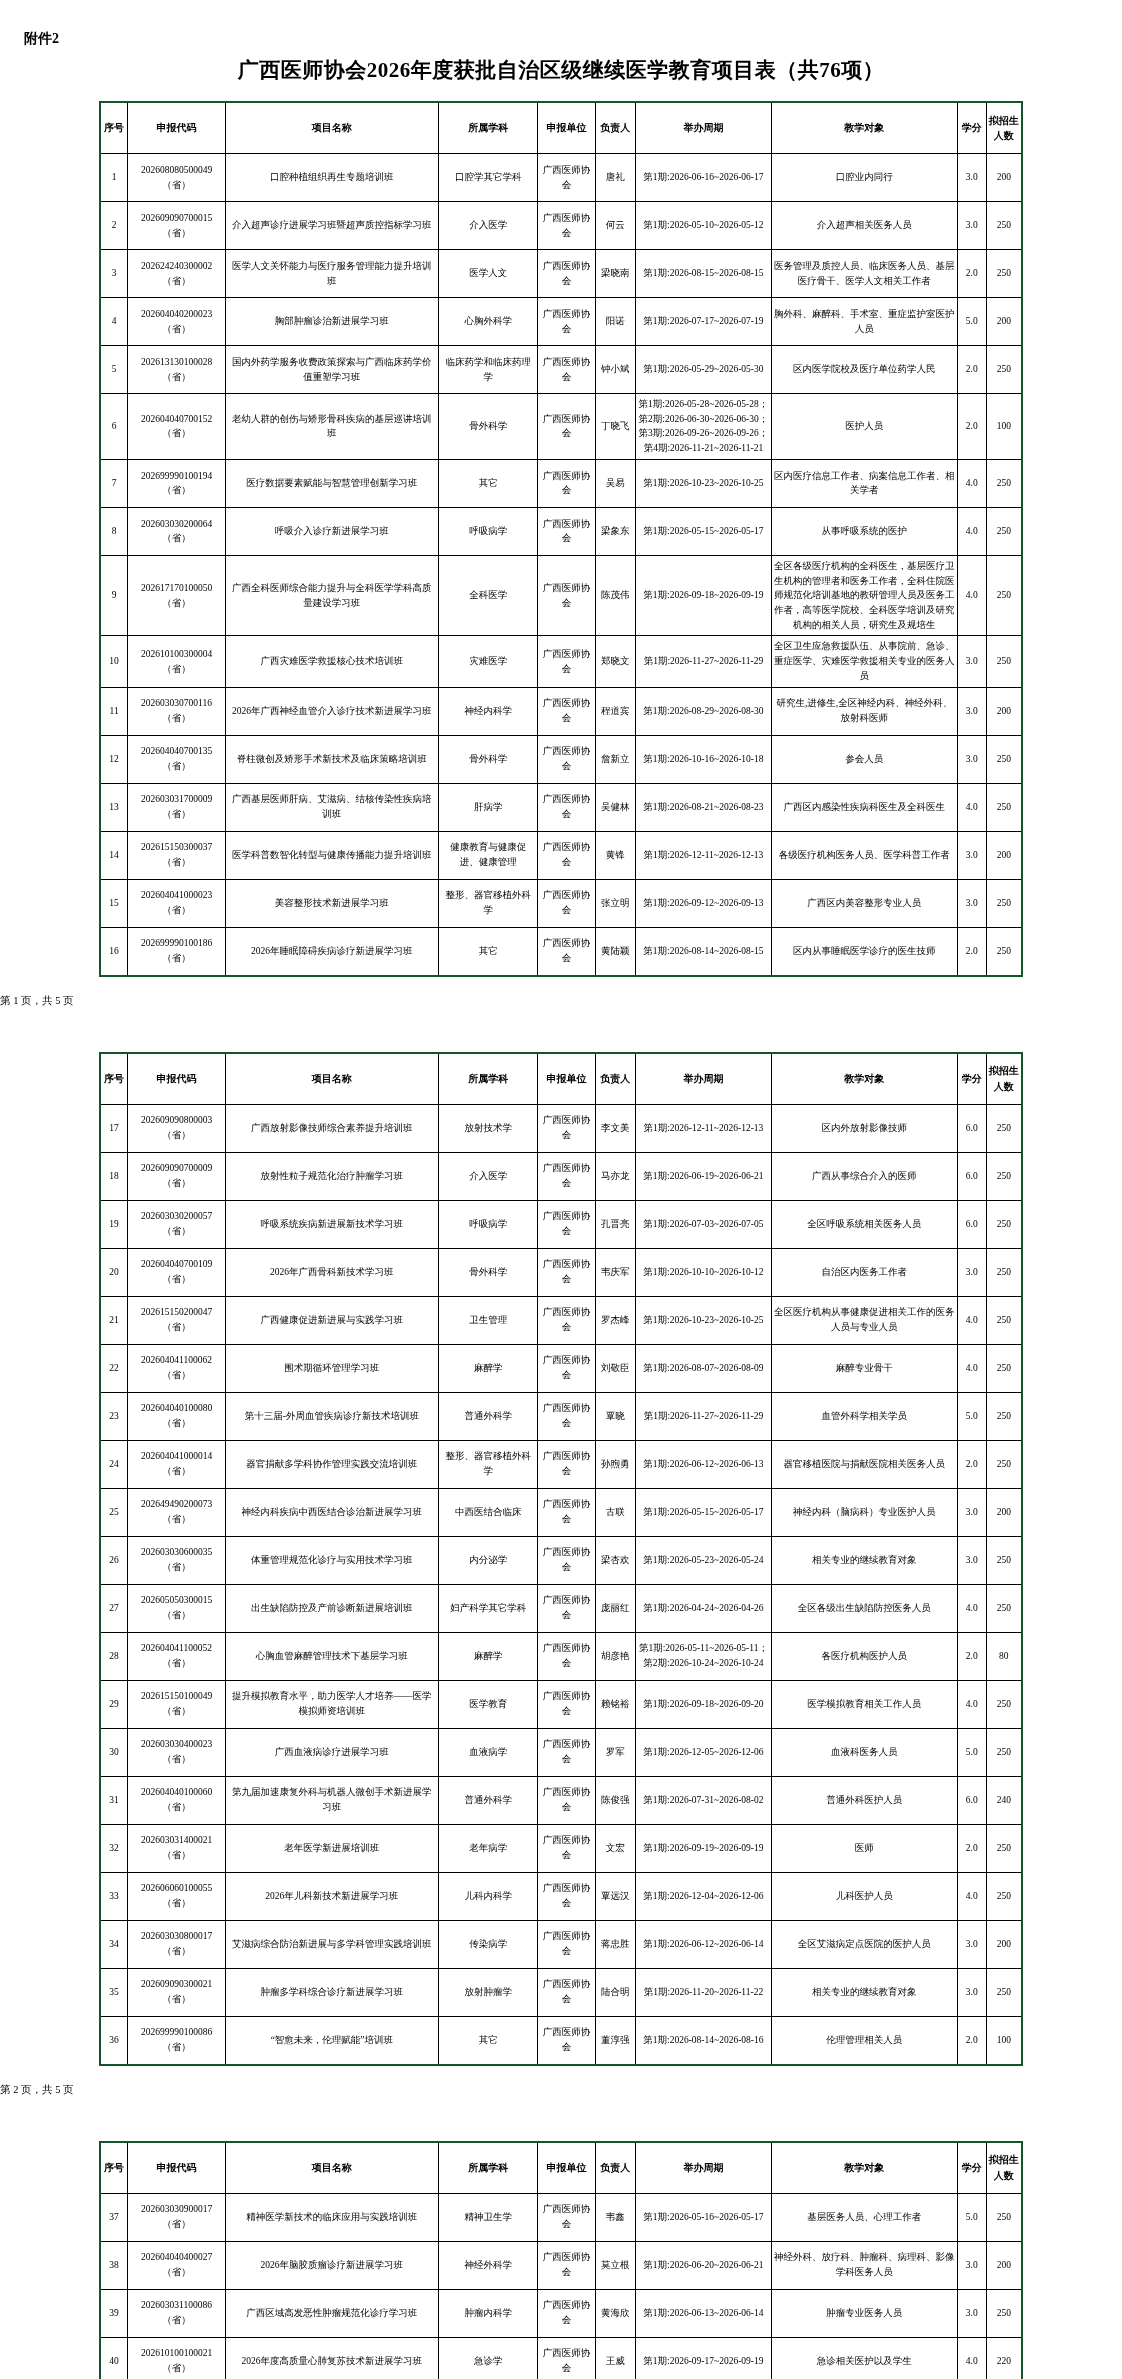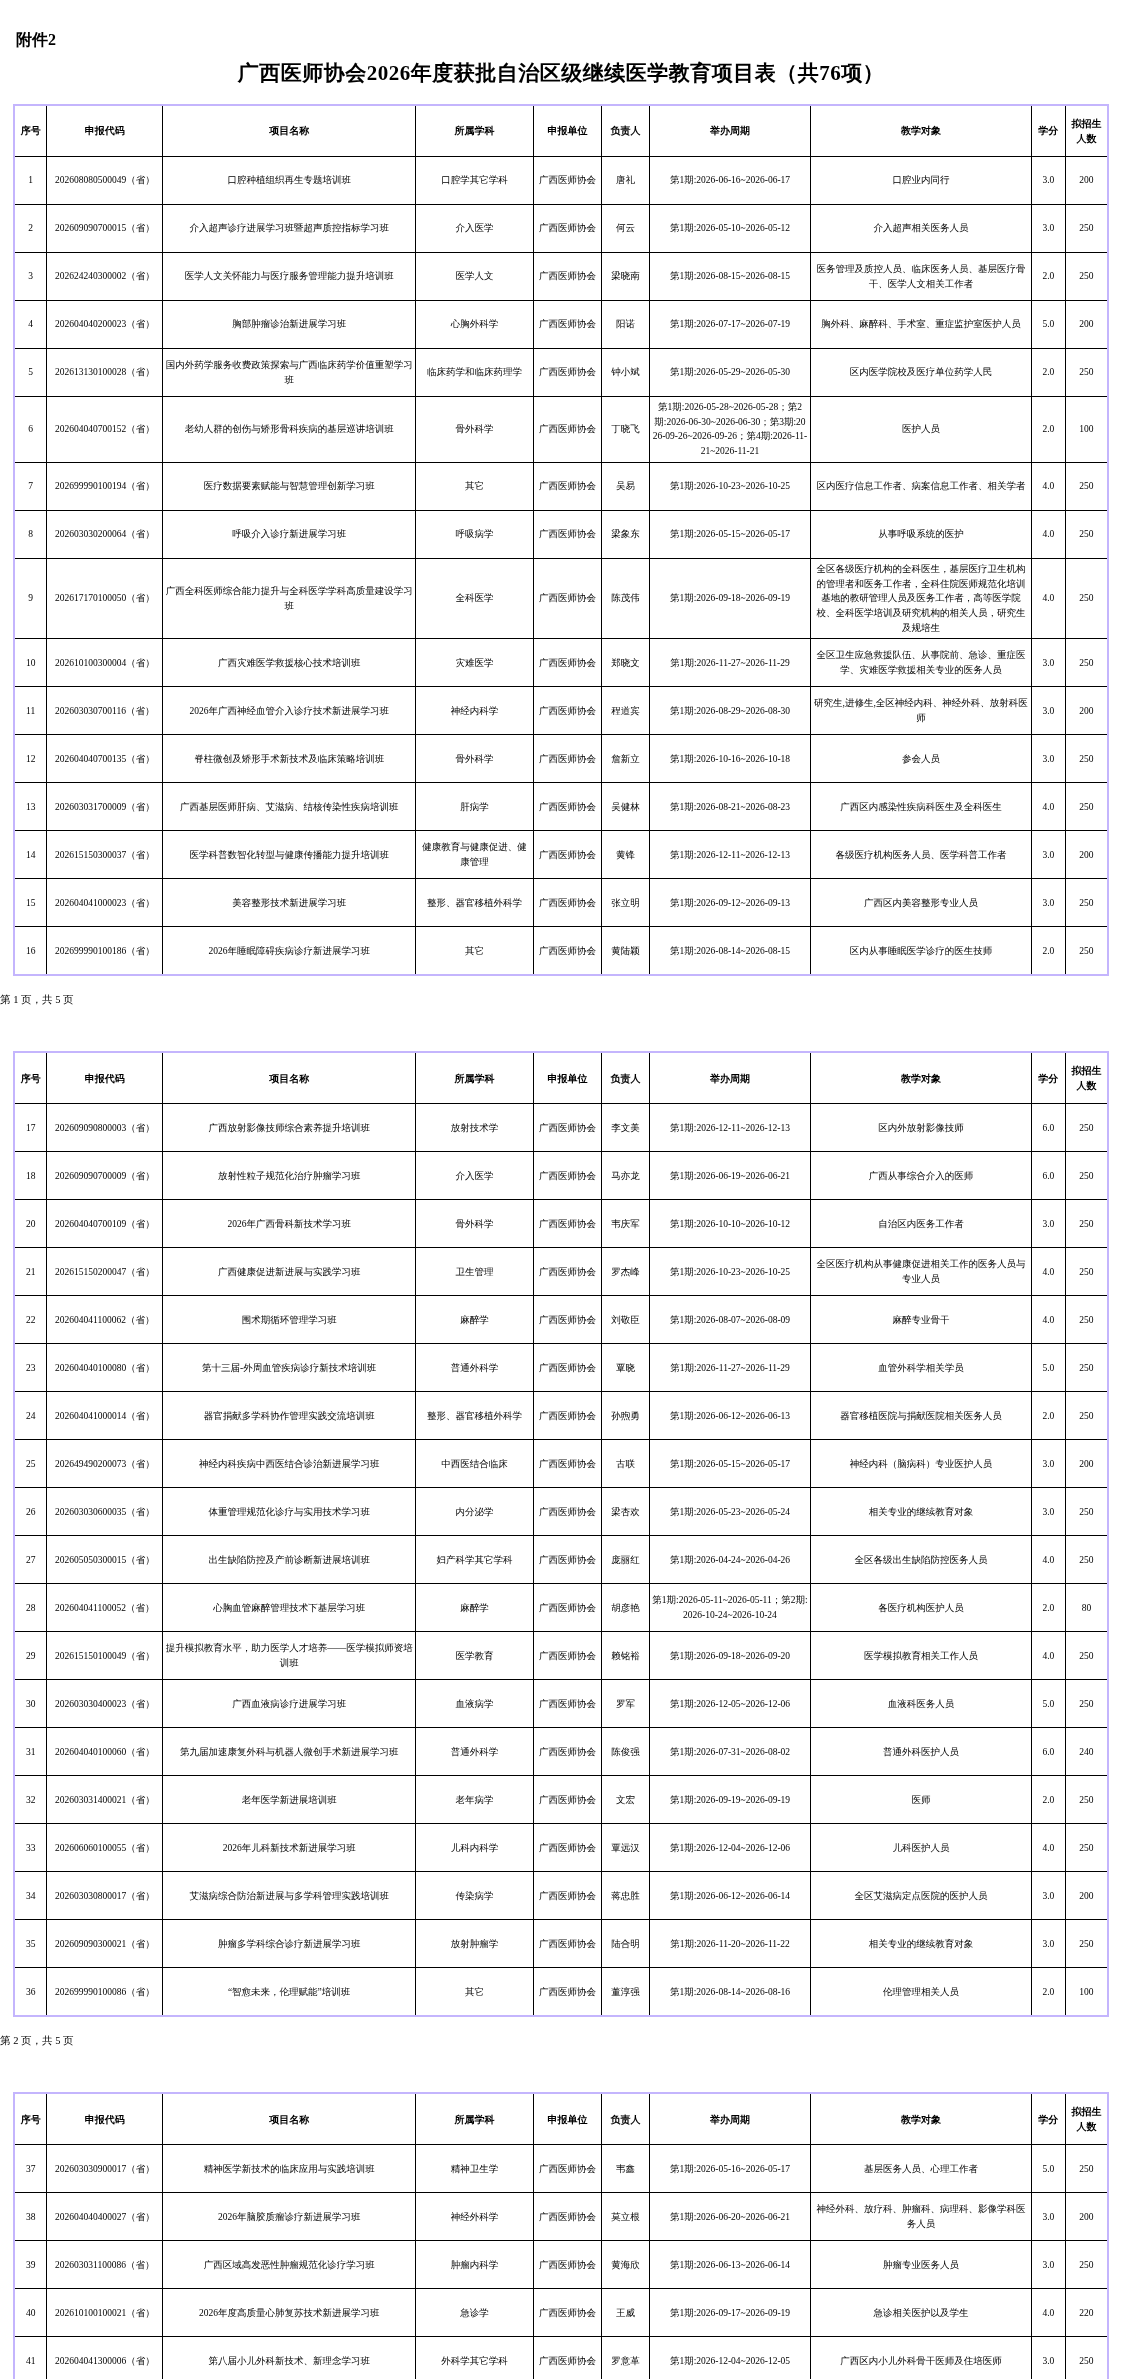--- a/index.html
+++ b/index.html
@@ -6,37 +6,37 @@
   .sheet{
     width:1122px;
     min-height:2379px;
     background:#ffffff;
     color:#000;
     font-family:"Liberation Serif","DejaVu Serif",serif;
     box-sizing:border-box;
     padding-top:30px;
   }
   .attachment{
-    margin:0 0 0 16px;
-    font-size:16px;
+    margin:0 0 0 24px;
+    font-size:14px;
     font-weight:bold;
   }
   .doc-title{
     text-align:center;
     font-size:21px;
     font-weight:bold;
     margin:8px 0 17px 0;
     letter-spacing:0.5px;
   }
   table.projects{
-    width:1096px;
+    width:924px;
     margin:0 auto;
     border-collapse:collapse;
     table-layout:fixed;
-    border:2px solid #c4b5fd;
+    border:2px solid #14532d;
   }
   table.projects th, table.projects td{
     border:1px solid #000;
     text-align:center;
     vertical-align:middle;
     font-size:9.5px;
     line-height:1.55;
     padding:3px 2px;
     word-break:break-all;
     overflow-wrap:break-word;
@@ -341,20 +341,32 @@
             <td>放射性粒子规范化治疗肿瘤学习班</td>
             <td>介入医学</td>
             <td>广西医师协会</td>
             <td>马亦龙</td>
             <td>第1期:2026-06-19~2026-06-21</td>
             <td>广西从事综合介入的医师</td>
             <td>6.0</td>
             <td>250</td>
           </tr>
           <tr>
+            <td>19</td>
+            <td>202603030200057（省）</td>
+            <td>呼吸系统疾病新进展新技术学习班</td>
+            <td>呼吸病学</td>
+            <td>广西医师协会</td>
+            <td>孔晋亮</td>
+            <td>第1期:2026-07-03~2026-07-05</td>
+            <td>全区呼吸系统相关医务人员</td>
+            <td>6.0</td>
+            <td>250</td>
+          </tr>
+          <tr>
             <td>20</td>
             <td>202604040700109（省）</td>
             <td>2026年广西骨科新技术学习班</td>
             <td>骨外科学</td>
             <td>广西医师协会</td>
             <td>韦庆军</td>
             <td>第1期:2026-10-10~2026-10-12</td>
             <td>自治区内医务工作者</td>
             <td>3.0</td>
             <td>250</td>

